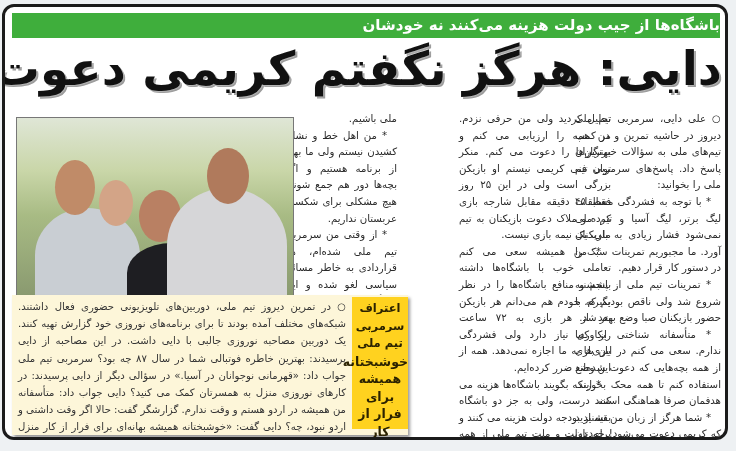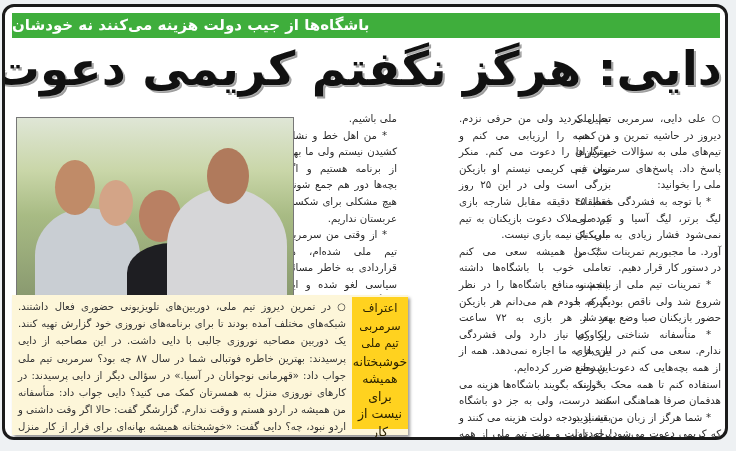--- a/index.html
+++ b/index.html
@@ -7,21 +7,21 @@
     width:736px; height:451px; overflow:hidden; background:#eef1f3;
     font-family:"DejaVu Sans", sans-serif;
   }
   .page {
     position:absolute; left:2px; top:4px; width:726px; height:436px;
     background:#ffffff; border:3px solid #1b1b1b; border-radius:12px; overflow:hidden;
     box-sizing:border-box;
   }
   .kicker {
     position:absolute; left:7px; top:6px; width:708px; height:25px;
-    background:#3fae3c; color:#fff; text-align:left; direction:rtl;
+    background:#3fae3c; color:#fff; text-align:right; direction:rtl;
     font-weight:bold; font-size:15px; line-height:25px;
   }
   .headline {
     position:absolute; left:5px; top:30px; width:712px; height:64px;
     direction:rtl; text-align:center; font-family:"DejaVu Sans", sans-serif;
     font-weight:bold; font-size:47px; line-height:64px; color:#111;
     letter-spacing:-1px;
     text-shadow: 0 0 2px #fff, 2px 2px 0 #9a9a9a;
     white-space:nowrap;
   }
@@ -40,21 +40,21 @@
     background: linear-gradient(180deg,#dfe6d6 0%,#c9d6a8 30%,#a8bb84 55%,#8a9a70 100%);
   }
   .photo .p { position:absolute; border-radius:50% 50% 8px 8px; }
   .box {
     position:absolute; left:7px; top:288px; width:396px; height:140px;
     background:#fdf6d9; box-shadow: 2px 3px 3px #9a9a9a;
   }
   .box-title {
     position:absolute; right:0; top:2px; width:56px; height:132px;
     background:#ffd21f; direction:rtl; text-align:center;
-    font-weight:normal; color:#2b2200; font-size:12.5px; line-height:17.5px;
+    font-weight:bold; color:#2b2200; font-size:12.5px; line-height:17.5px;
     padding-top:3px; box-sizing:border-box;
   }
   .box-title .l1 { font-size:11.5px; }
   .box-text {
     position:absolute; right:62px; top:3px; width:328px;
     direction:rtl; text-align:justify; font-size:10.1px; line-height:17.2px; color:#333;
   }
 </style>
 </head>
 <body>
@@ -93,18 +93,18 @@
     <div class="p" style="left:150px;top:70px;width:120px;height:115px;background:#d6d6d8;"></div>
     <div class="p" style="left:190px;top:30px;width:42px;height:56px;background:#b07a5c;border-radius:50%;"></div>
   </div>
 
   <div class="box">
     <div class="box-title">
       <div class="l1">اعتراف سرمربی</div>
       <div class="l1">تیم ملی</div>
       <div>خوشبختانه</div>
       <div>همیشه برای</div>
-      <div>نیست از کار</div>
+      <div>فرار از کار</div>
 
     </div>
     <div class="box-text">○ در تمرین دیروز تیم ملی، دوربین‌های تلویزیونی حضوری فعال داشتند. شبکه‌های مختلف آمده بودند تا برای برنامه‌های نوروزی خود گزارش تهیه کنند. یک دوربین مصاحبه نوروزی جالبی با دایی داشت. در این مصاحبه از دایی پرسیدند: بهترین خاطره فوتبالی شما در سال ۸۷ چه بود؟ سرمربی تیم ملی جواب داد: «قهرمانی نوجوانان در آسیا.» در سؤالی دیگر از دایی پرسیدند: در کارهای نوروزی منزل به همسرتان کمک می کنید؟ دایی جواب داد: متأسفانه من همیشه در اردو هستم و وقت ندارم. گزارشگر گفت: حالا اگر وقت داشتی و اردو نبود، چه؟ دایی گفت: «خوشبختانه همیشه بهانه‌ای برای فرار از کار منزل هست!» و البته سرمربی تیم ملی با خنده این جواب آخری را داد!</div>
   </div>
 </div>
 
 </body></html>

